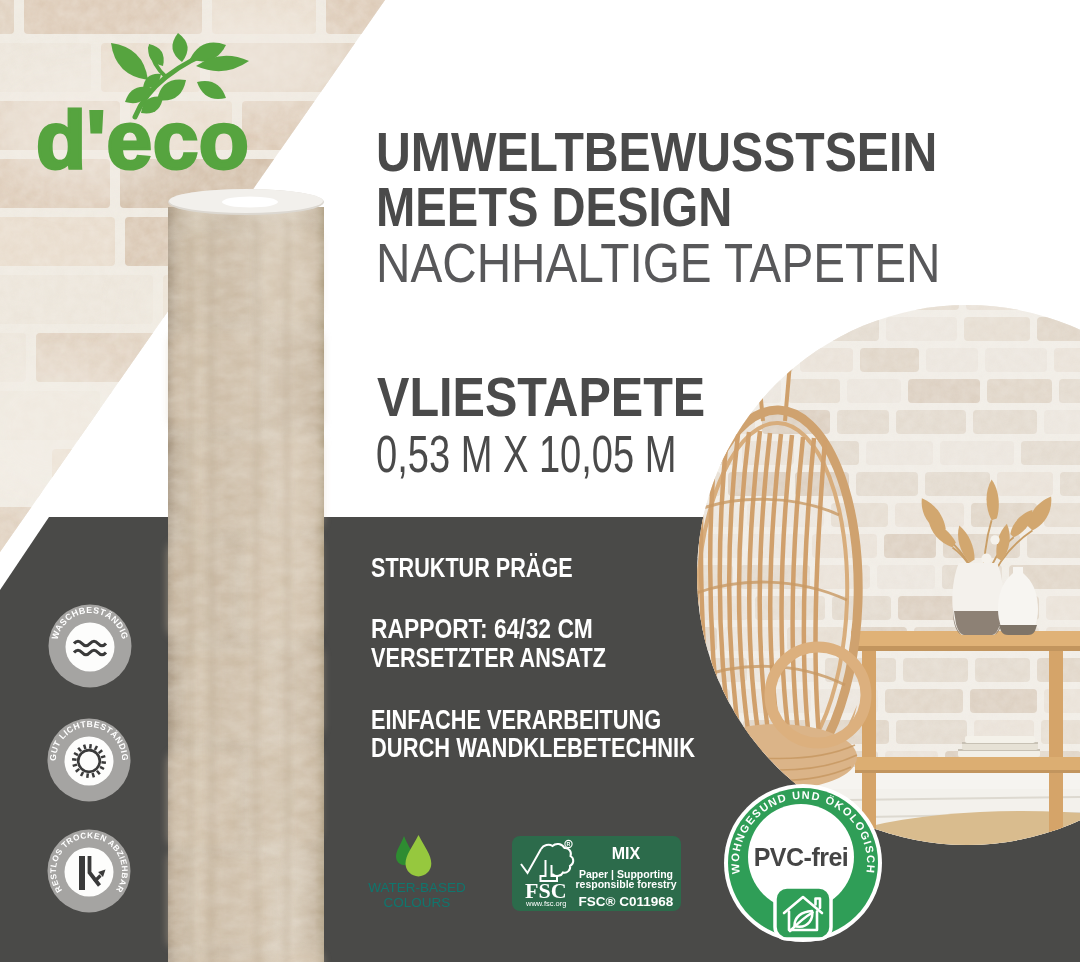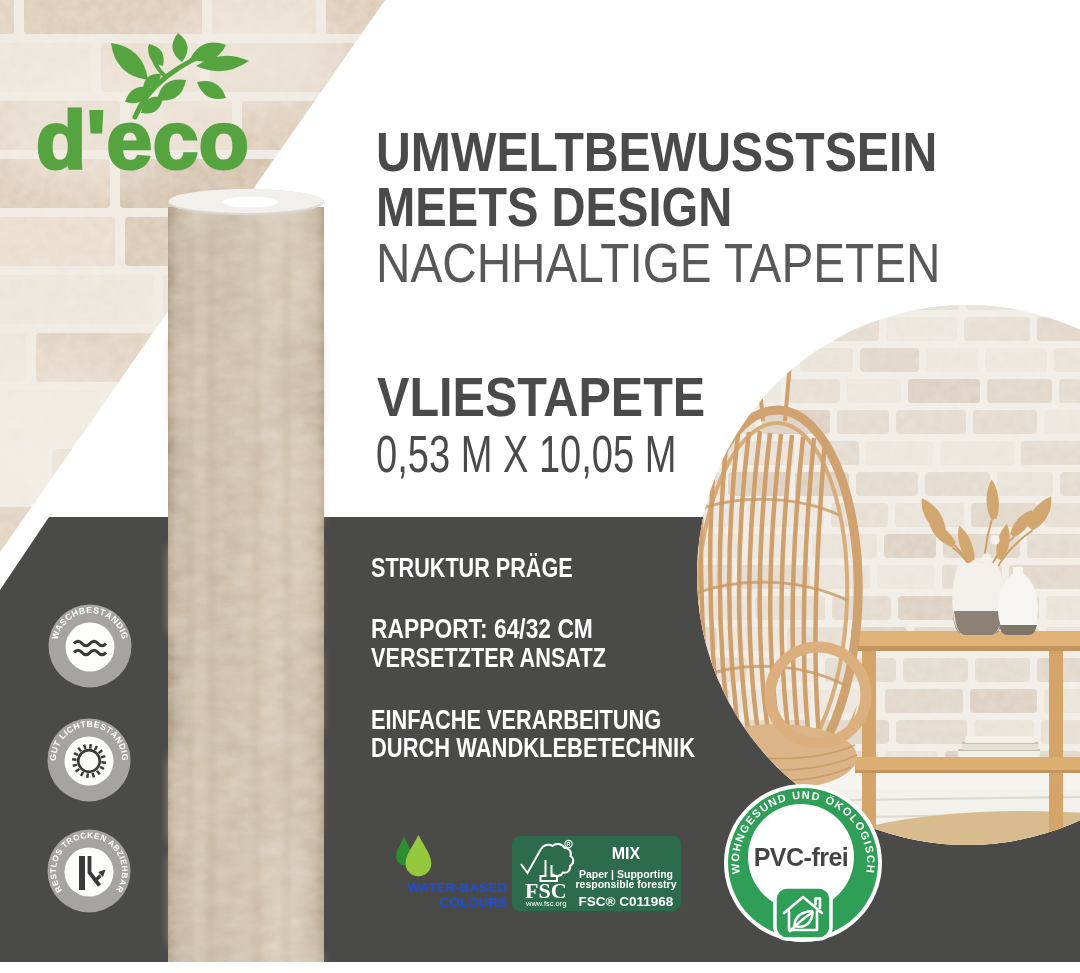--- a/index.html
+++ b/index.html
@@ -381,21 +381,21 @@
 <div class="hl" style="left:371px;top:555px;font-size:27px;font-weight:bold;color:#fff;transform:scaleX(0.80)">STRUKTUR PRÄGE</div>
 <div class="hl" style="left:371px;top:616px;font-size:27px;font-weight:bold;color:#fff;transform:scaleX(0.845)">RAPPORT: 64/32 CM</div>
 <div class="hl" style="left:371px;top:645px;font-size:27px;font-weight:bold;color:#fff;transform:scaleX(0.803)">VERSETZTER ANSATZ</div>
 <div class="hl" style="left:371px;top:707px;font-size:27px;font-weight:bold;color:#fff;transform:scaleX(0.806)">EINFACHE VERARBEITUNG</div>
 <div class="hl" style="left:371px;top:735px;font-size:27px;font-weight:bold;color:#fff;transform:scaleX(0.812)">DURCH WANDKLEBETECHNIK</div>
 
 <svg class="abs" style="left:360px;top:825px" width="120" height="100" viewBox="0 0 120 100">
  <path d="M44,11 C40.5,20 36,25.5 36,32 A 8.2,8.2 0 1 0 52.4,32 C52.4,25.5 47.5,20 44,11 Z" fill="#2e8c31"></path>
  <path d="M58.5,10 C52.5,22 45.5,29.5 45.5,38.5 A 12.9,12.9 0 1 0 71.3,38.5 C71.3,29.5 64.5,22 58.5,10 Z" fill="#96c83e"></path>
 </svg>
-<div class="abs" style="left:327px;top:881px;width:180px;text-align:right;color:#1d4ed8;font-size:13.5px;font-weight:bold;line-height:14.5px">WATER-BASED<br>COLOURS</div>
+<div class="abs" style="left:327px;top:881px;width:180px;text-align:center;color:#0f766e;font-size:13.5px;font-weight:normal;line-height:14.5px">WATER-BASED<br>COLOURS</div>
 
 <div class="abs" style="left:512px;top:836px;width:169px;height:75px;background:#2c6b4b;border-radius:8px"></div>
 <svg class="abs" style="left:512px;top:836px" width="169" height="75" viewBox="0 0 169 75">
  <g stroke="#ffffff" fill="none" stroke-width="2">
   <path d="M9,28 L15.5,37 L29,13"></path>
   <path d="M29,13 C31.5,9 37,7.5 40.5,10 C44,6.5 50,7.5 52.5,12 C57,11.5 60,16 58.5,20 C62.5,22.5 62,28 58,30 C59,34 55,37.5 51,36.5 C49.5,40 44,41 41,38.5 L39.5,38.5"></path>
   <path d="M33.5,24 L33.5,40 L28.5,40 L28.5,45 L45,45 L45,40 L39.5,40 L39.5,29"></path>
  </g>
  <circle cx="56.5" cy="8" r="3.6" stroke="#fff" fill="none" stroke-width="1.1"></circle>
  <text x="56.5" y="10.3" font-size="5.3" fill="#fff" text-anchor="middle" font-weight="bold">R</text>

